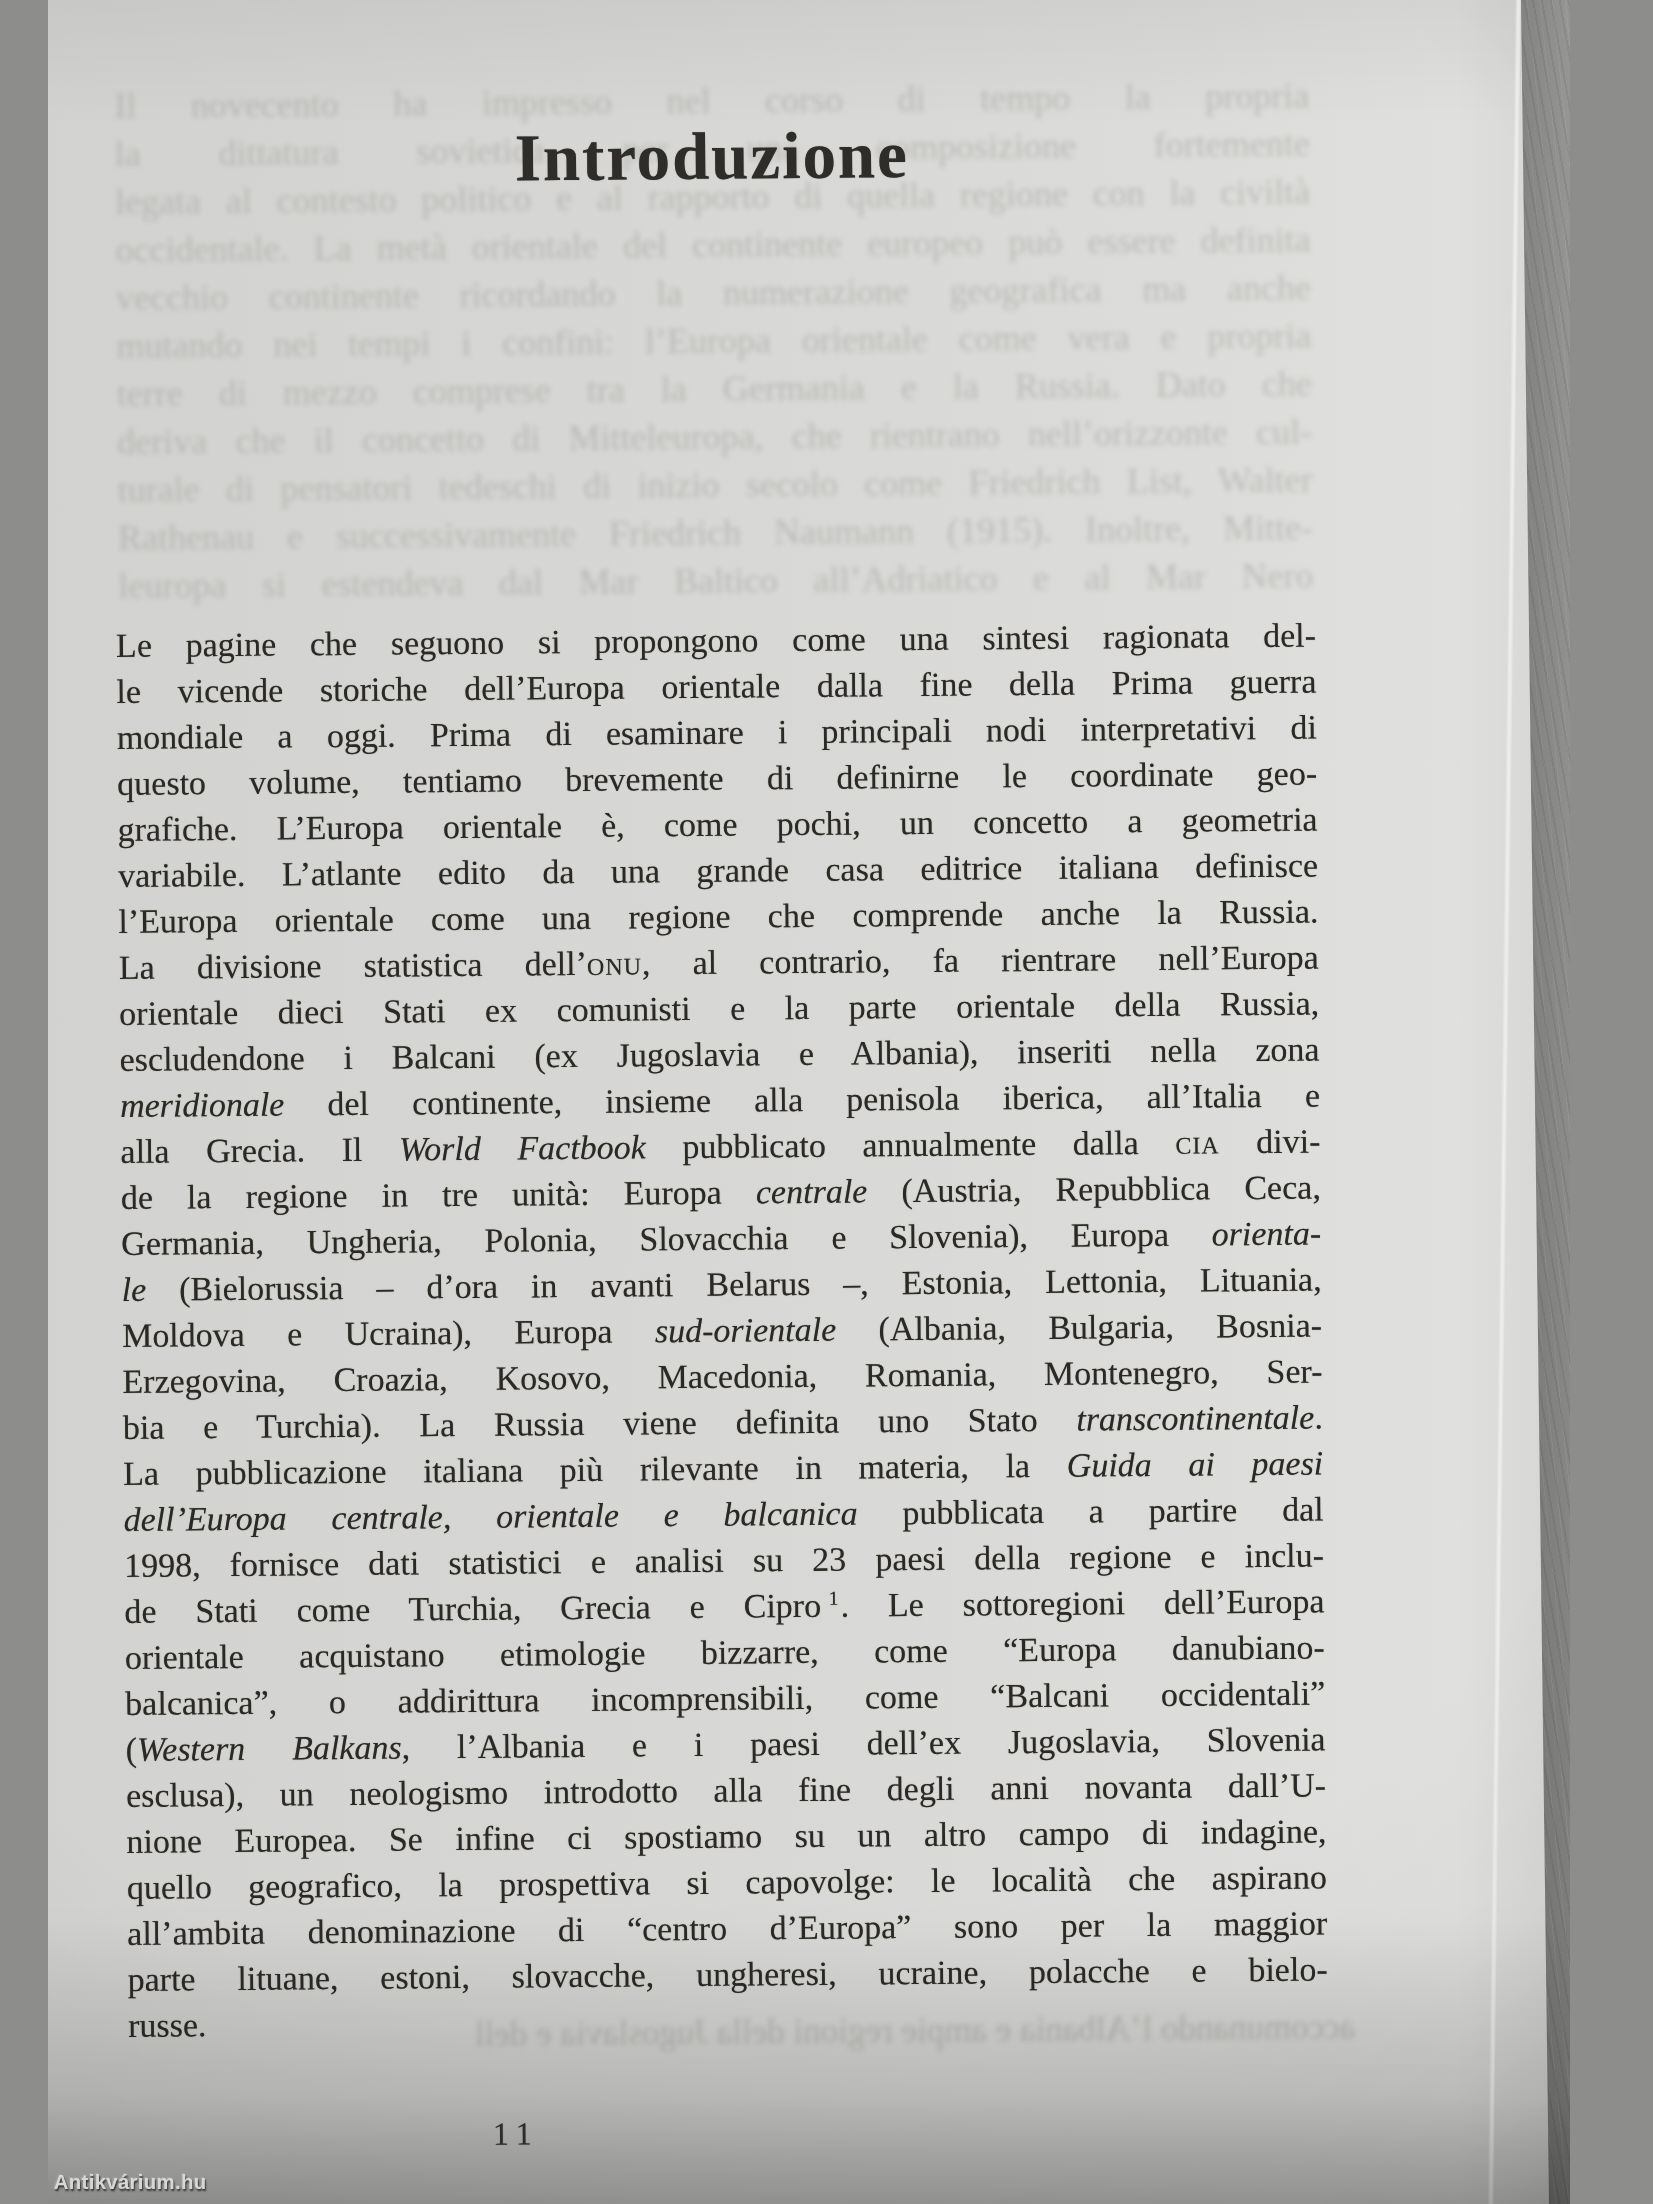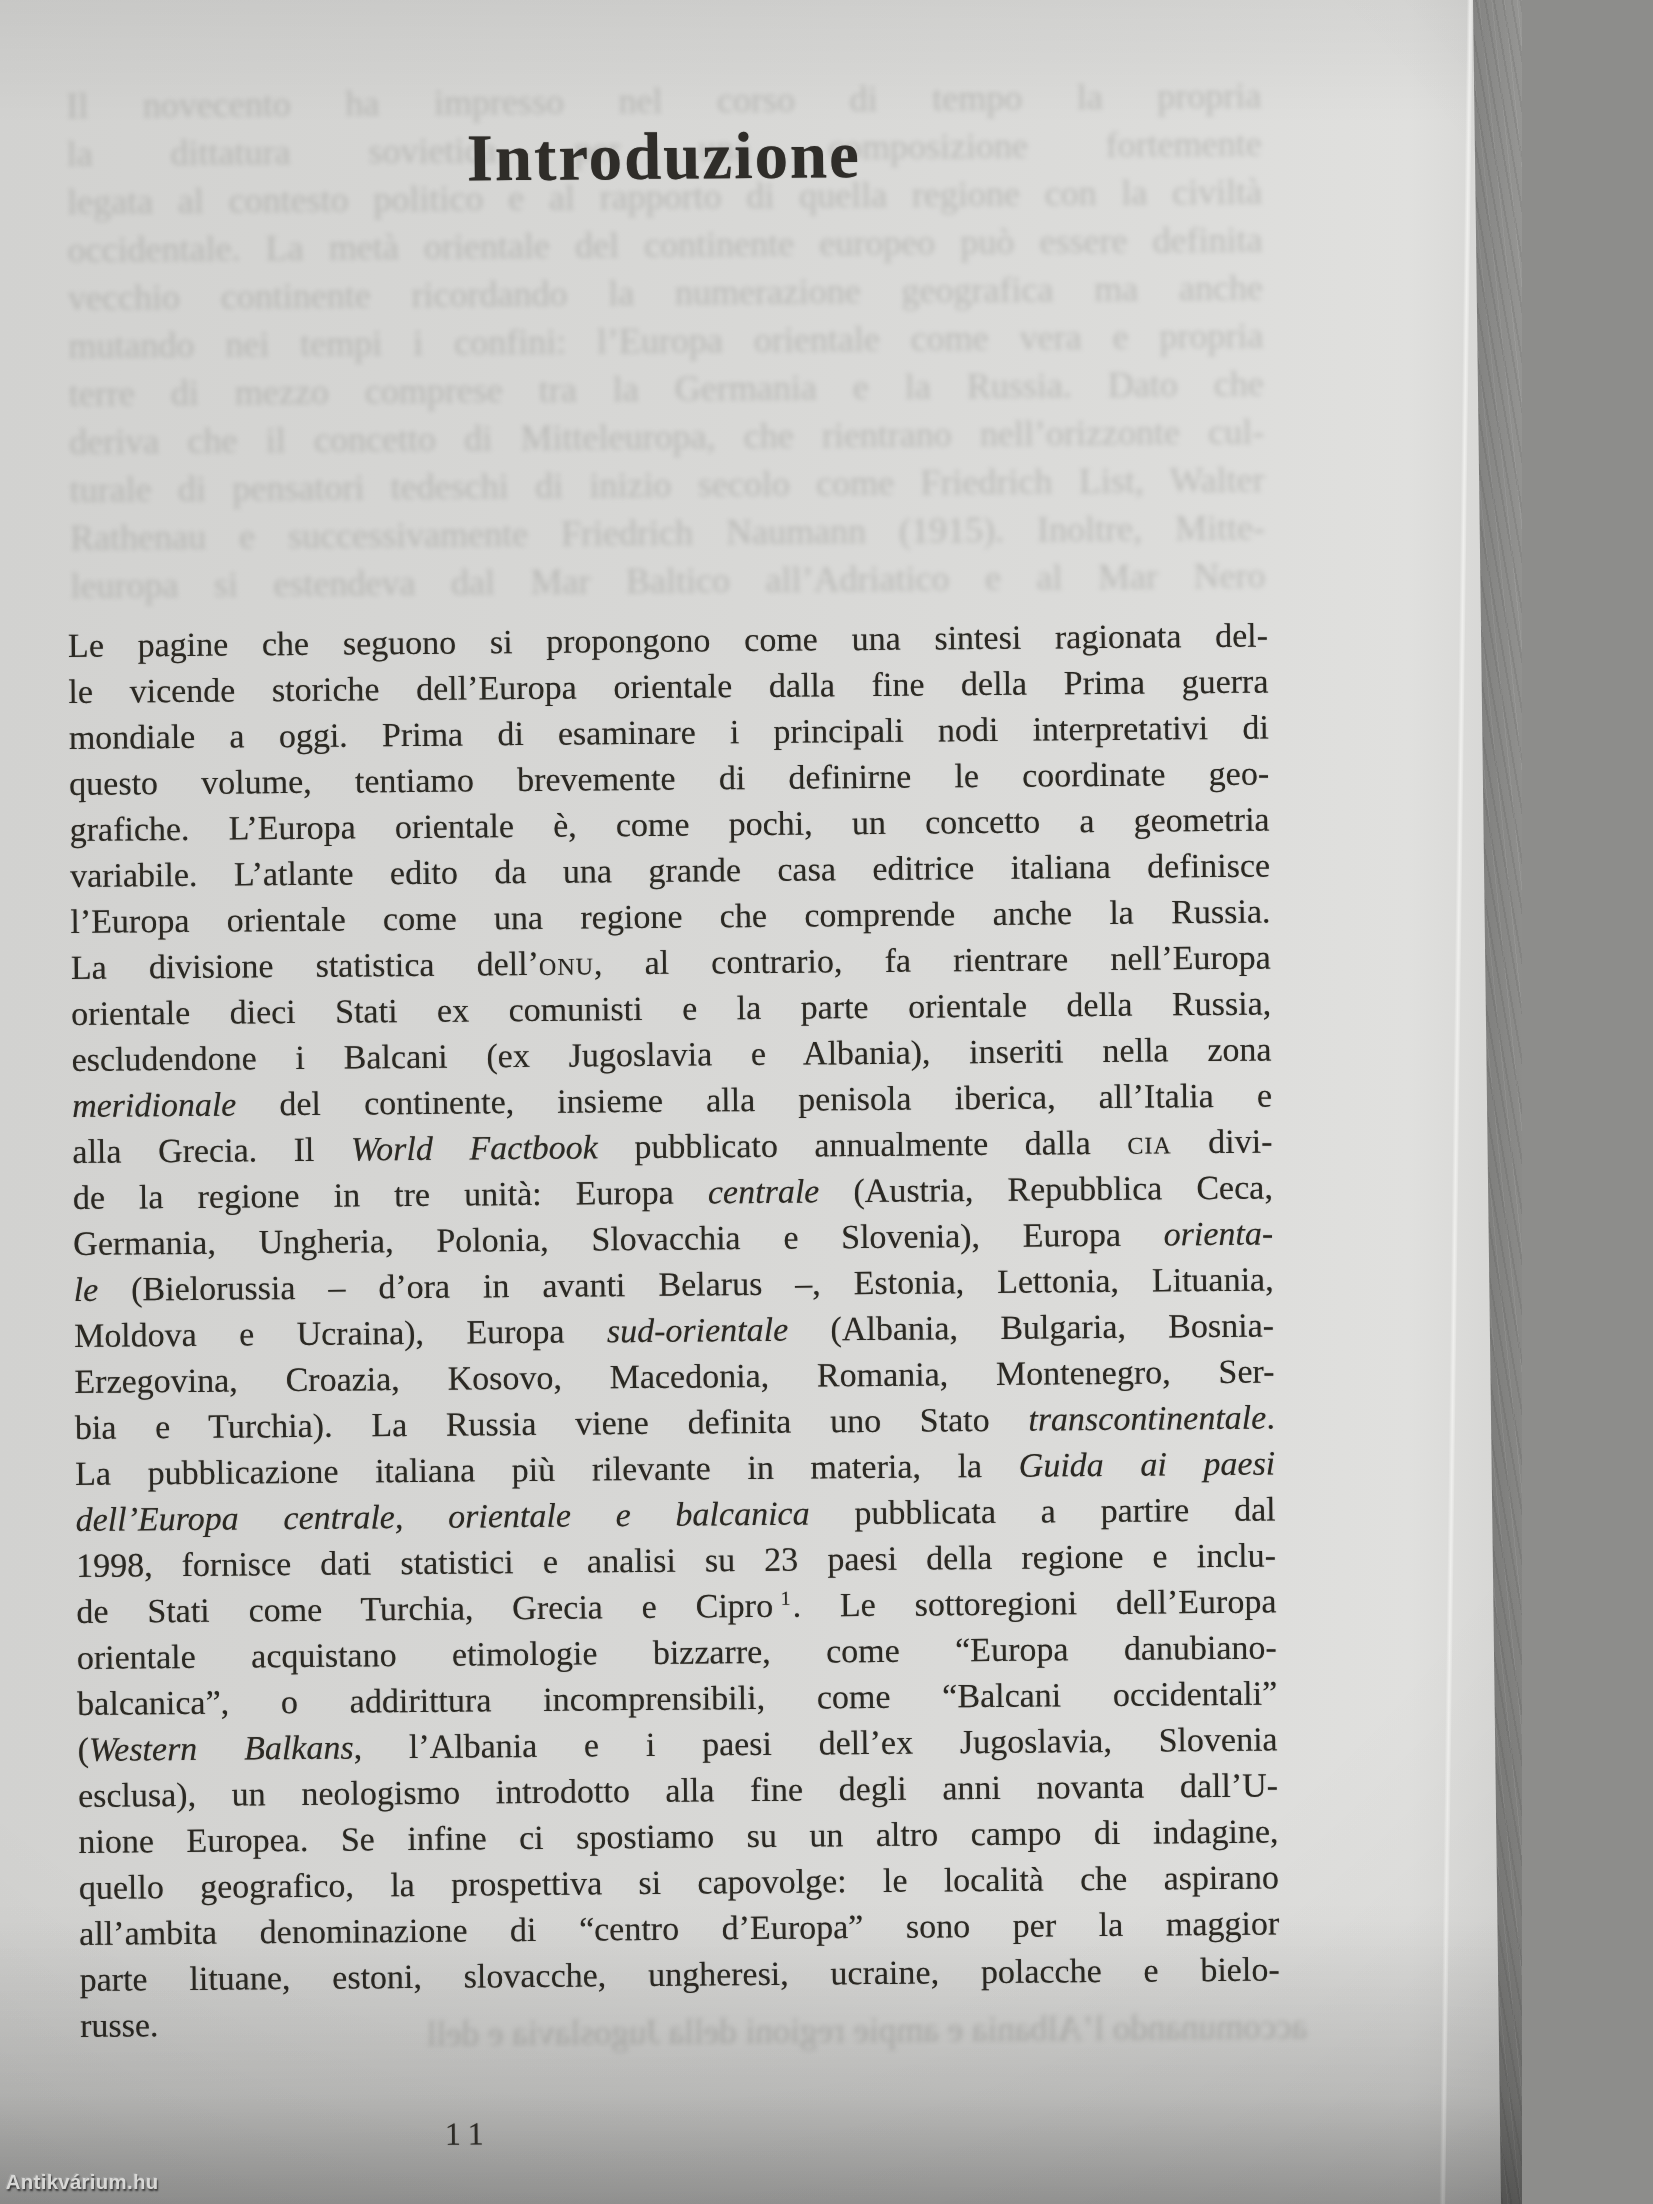--- a/index.html
+++ b/index.html
@@ -1,17 +1,17 @@
 <!DOCTYPE html>
 <html><head>
 <meta charset="utf-8">
 <style>
   html,body{margin:0;padding:0;background:#8d8d8b;}
   .stage{position:relative;width:1522px;height:2205px;overflow:hidden;
-         font-family:"Liberation Serif",serif;}
+         font-family:"Liberation Serif",serif;margin-left:48px;}
 
   
   .backdrop{position:absolute;inset:0;
     background:
       repeating-linear-gradient(80deg, rgba(50,50,48,0.10) 0 1.9px, rgba(0,0,0,0) 1.9px 8.7px),
       repeating-linear-gradient(84deg, rgba(255,255,255,0.07) 0 1px, rgba(0,0,0,0) 1px 12.6px),
       linear-gradient(to bottom,#9a9a98 0%,#8e8e8c 50%,#7f7f7d 100%);}
   .edge-shadow{position:absolute;left:1469px;top:0;width:58px;height:100%;
     background:linear-gradient(to right,rgba(0,0,0,0.15),rgba(0,0,0,0));}
 

